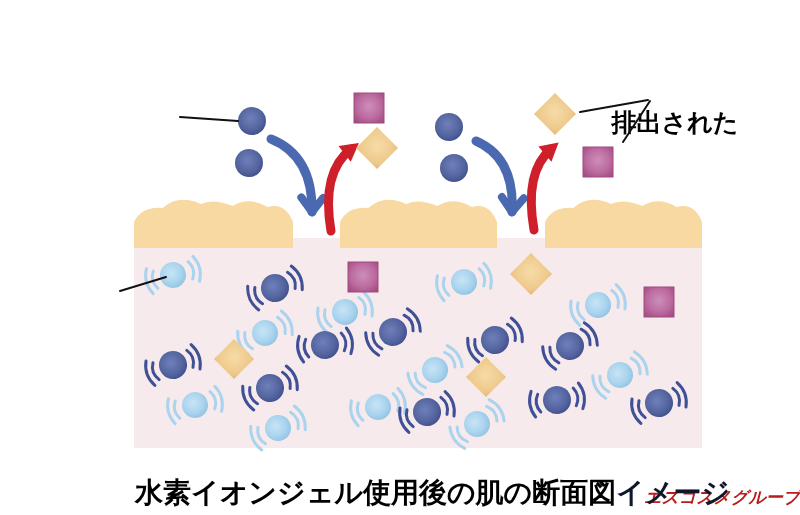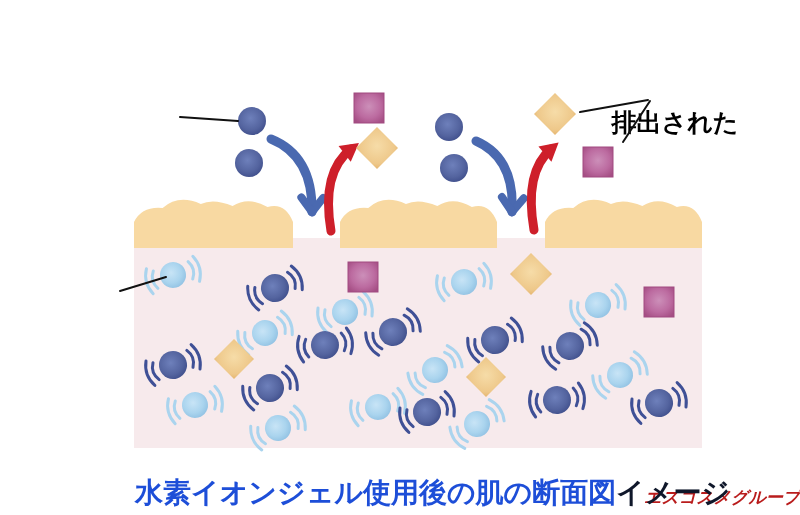--- a/index.html
+++ b/index.html
@@ -7,21 +7,21 @@
           font-family:"Liberation Sans",sans-serif;}
   .title{position:absolute;left:0;top:4px;width:100%;text-align:center;
          font-size:34px;font-weight:900;letter-spacing:1px;}
   .lbl{position:absolute;color:#000;font-weight:bold;font-size:25px;line-height:28px;}
   .lbl-gel{left:88px;top:72px;text-align:left;}
   .lbl-waste{left:600px;top:60px;width:150px;text-align:center;margin-top:48px;}
   .lbl-water{left:44px;top:266px;}
   svg.diagram{position:absolute;left:0;top:0;z-index:1;}
   .caption{position:absolute;left:135px;top:474px;font-size:28px;font-weight:bold;
            white-space:nowrap;z-index:2;}
-  .caption .black{color:#1d4ed8;}
+  .caption .black{color:#000000;}
   .caption .gray{color:#0f172a;}
   .watermark{position:absolute;left:644px;top:486px;font-size:17px;font-weight:bold;
              color:#b91c1c;white-space:nowrap;z-index:1;letter-spacing:0px;font-style:italic;}
 </style>
 </head>
 <body>
 
 <div class="canvas">
 
 

